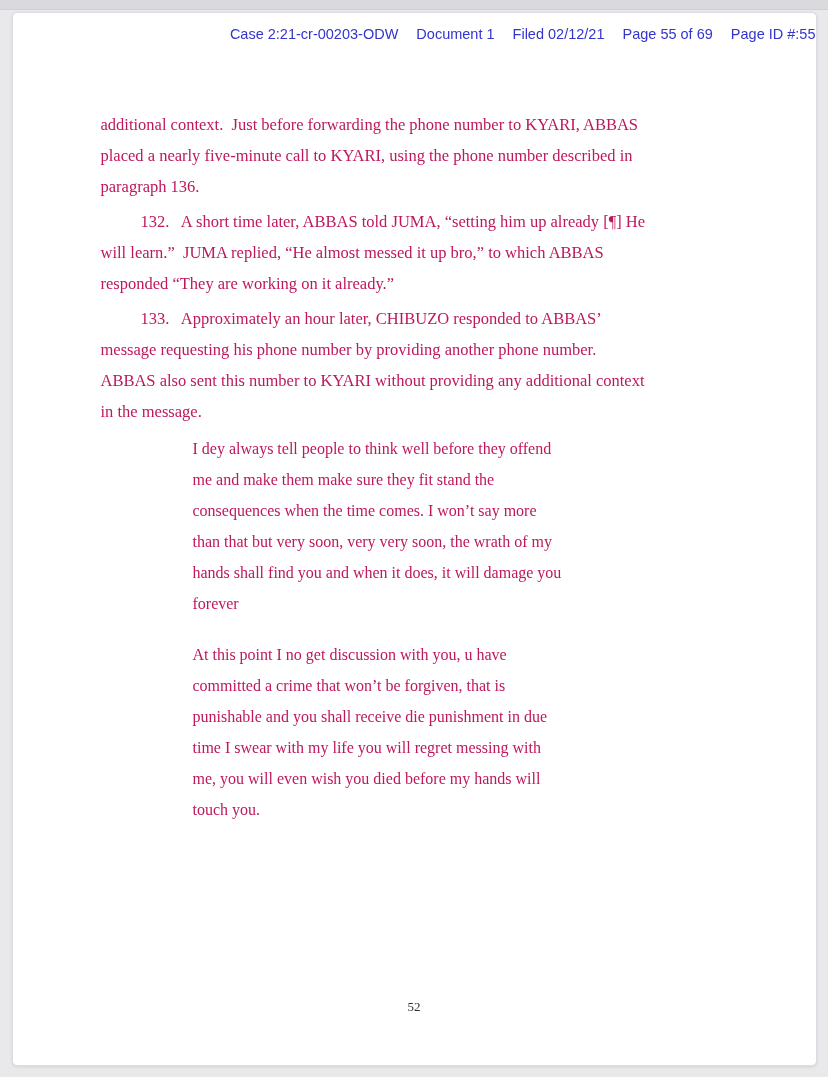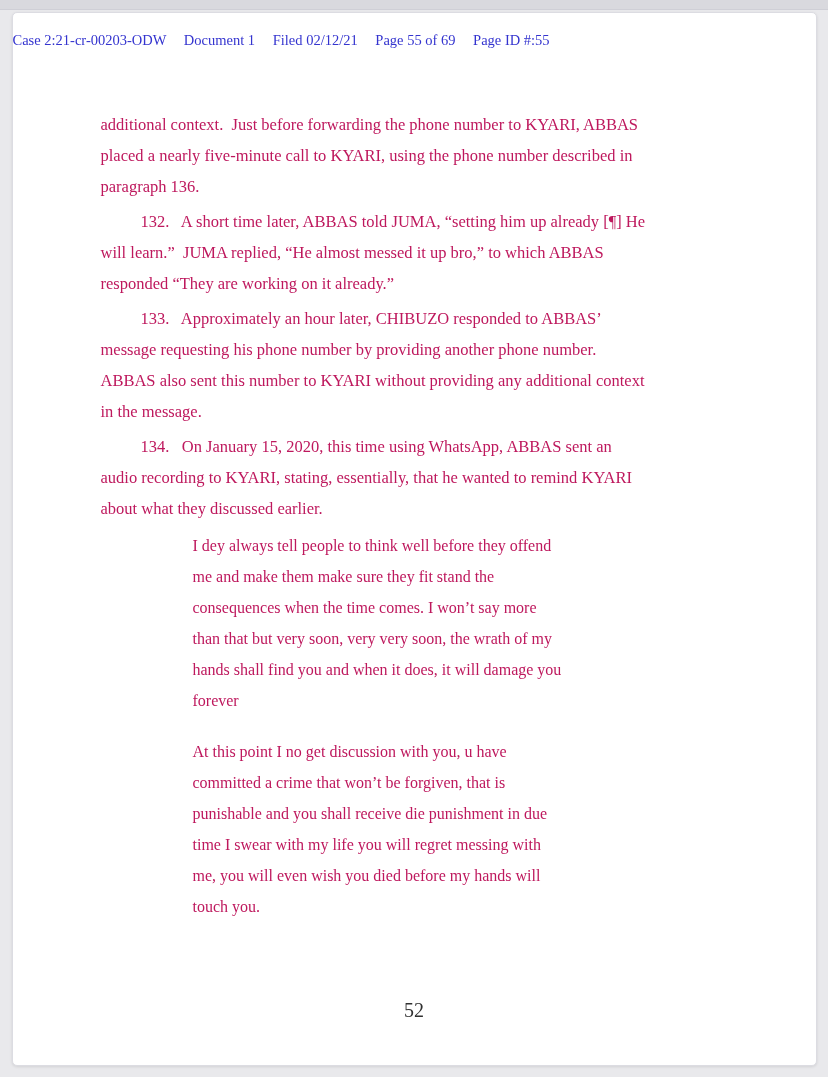--- a/index.html
+++ b/index.html
@@ -21,25 +21,25 @@
     width: 803px;
     height: 1052px;
     margin: 2px auto 0;
     background: #ffffff;
     border: 1px solid #dcdce2;
     border-radius: 5px;
     box-shadow: 0 1px 3px rgba(0,0,0,0.10);
   }
   .stamp {
     position: absolute;
-    top: 19px;
+    top: 13px;
     left: 0;
     right: 0;
-    text-align: left;
-    font-family: Liberation Serif, serif;
+    text-align: right;
+    font-family: Liberation Sans, sans-serif;
     font-size: 14.5px;
     color: #3434cf;
     white-space: nowrap;
   }
   .stamp span + span { margin-left: 14px; }
   .doc-body {
     position: absolute;
     top: 96px;
     left: 88px;
     right: 86px;
@@ -60,21 +60,21 @@
     line-height: 31px;
     white-space: pre-line;
     text-indent: 0;
   }
   .footer {
     position: absolute;
     top: 986px;
     left: 0;
     right: 0;
     text-align: center;
-    font-size: 20px;
+    font-size: 13px;
     color: #303030;
   }
 </style>
 </head>
 <body>
 
 <div class="viewport">
   <div class="top-strip"></div>
 
   <div class="page">
@@ -91,23 +91,20 @@
       <p class="para cont">additional context.&nbsp; Just before forwarding the phone number to KYARI, ABBAS
 placed a nearly five-minute call to KYARI, using the phone number described in
 paragraph 136.</p>
       <p class="para">132.&nbsp;&nbsp; A short time later, ABBAS told JUMA, “setting him up already [¶] He
 will learn.”&nbsp; JUMA replied, “He almost messed it up bro,” to which ABBAS
 responded “They are working on it already.”</p>
       <p class="para">133.&nbsp;&nbsp; Approximately an hour later, CHIBUZO responded to ABBAS’
 message requesting his phone number by providing another phone number.
 ABBAS also sent this number to KYARI without providing any additional context
 in the message.</p>
-      <p class="para">134.&nbsp;&nbsp; On January 15, 2020, this time using WhatsApp, ABBAS sent an
-audio recording to KYARI, stating, essentially, that he wanted to remind KYARI
-about what they discussed earlier.</p>
       <p class="quote">I dey always tell people to think well before they offend
 me and make them make sure they fit stand the
 consequences when the time comes. I won’t say more
 than that but very soon, very very soon, the wrath of my
 hands shall find you and when it does, it will damage you
 forever</p>
       <p class="quote">At this point I no get discussion with you, u have
 committed a crime that won’t be forgiven, that is
 punishable and you shall receive die punishment in due
 time I swear with my life you will regret messing with

